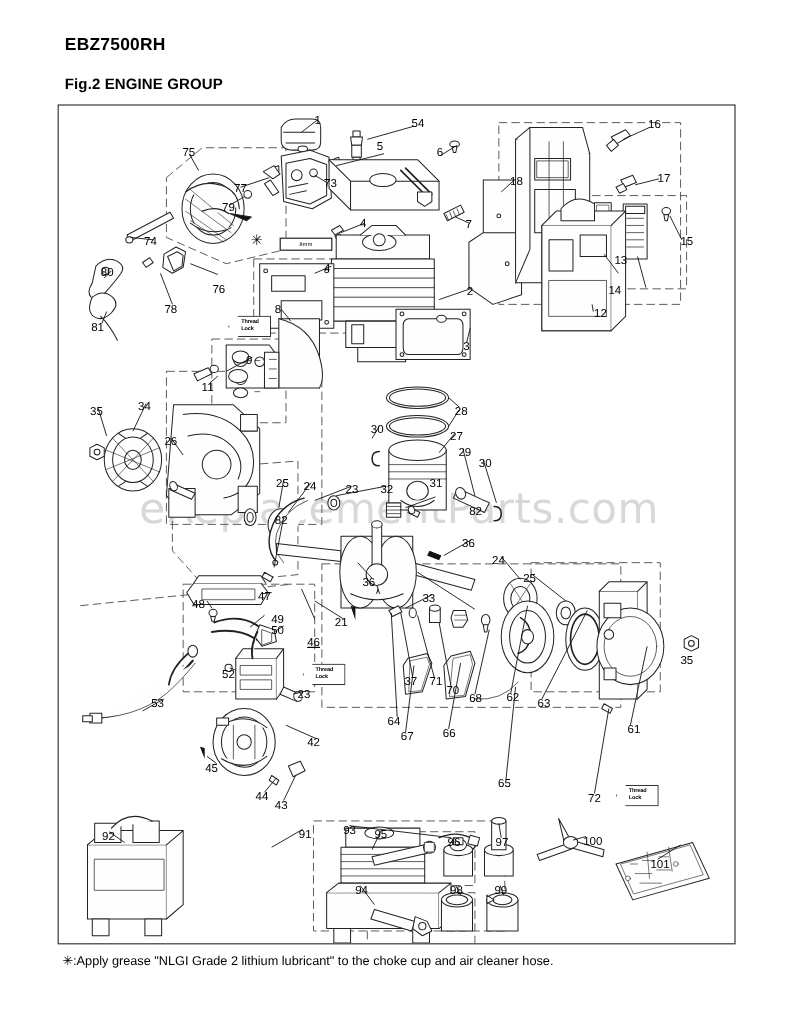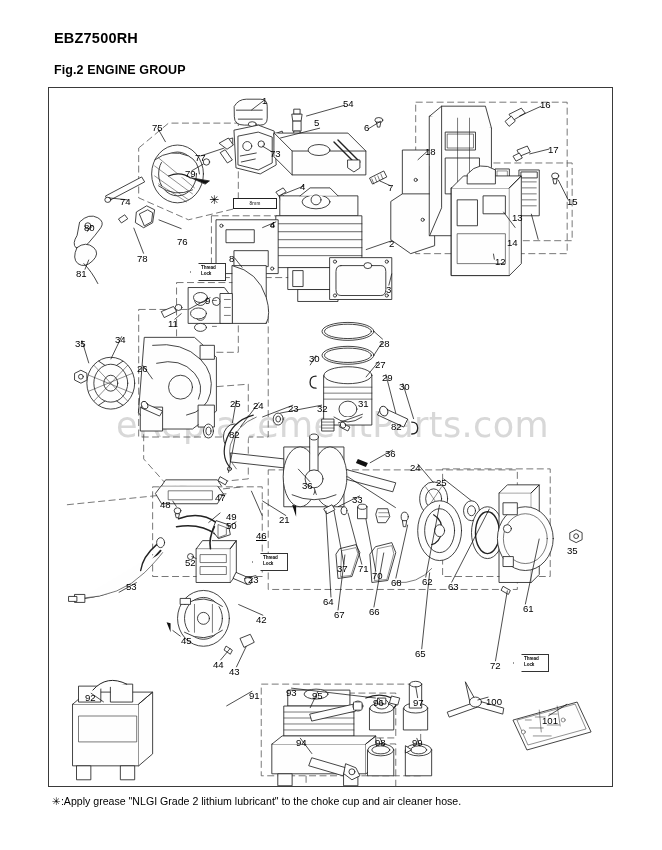--- a/index.html
+++ b/index.html
@@ -637,21 +637,21 @@
         <div class="lbl" style="left: 166px; top: 405px;">47</div>
         <div class="lbl" style="left: 111px; top: 412px;">48</div>
         <div class="lbl" style="left: 177px; top: 424px;">49</div>
         <div class="lbl" style="left: 177px; top: 433px;">50</div>
         <div class="lbl" style="left: 207px; top: 443px; text-decoration: underline;">46</div>
         <div class="lbl" style="left: 230px; top: 427px;">21</div>
         <div class="lbl" style="left: 136px; top: 470px;">52</div>
         <div class="lbl" style="left: 199px; top: 487px;">23</div>
         <div class="lbl" style="left: 77px; top: 494px;">53</div>
         <div class="lbl" style="left: 207px; top: 527px;">42</div>
-        <div class="lbl" style="left: 132px; top: 548px;">45</div>
+        <div class="lbl" style="left: 122px; top: 548px;">45</div>
         <div class="lbl" style="left: 164px; top: 572px;">44</div>
         <div class="lbl" style="left: 180px; top: 579px;">43</div>
         <div class="lbl" style="left: 288px; top: 476px;">37</div>
         <div class="lbl" style="left: 309px; top: 476px;">71</div>
         <div class="lbl" style="left: 323px; top: 483px;">70</div>
         <div class="lbl" style="left: 342px; top: 490px;">68</div>
         <div class="lbl" style="left: 373px; top: 489px;">62</div>
         <div class="lbl" style="left: 399px; top: 494px;">63</div>
         <div class="lbl" style="left: 274px; top: 509px;">64</div>
         <div class="lbl" style="left: 285px; top: 522px;">67</div>

